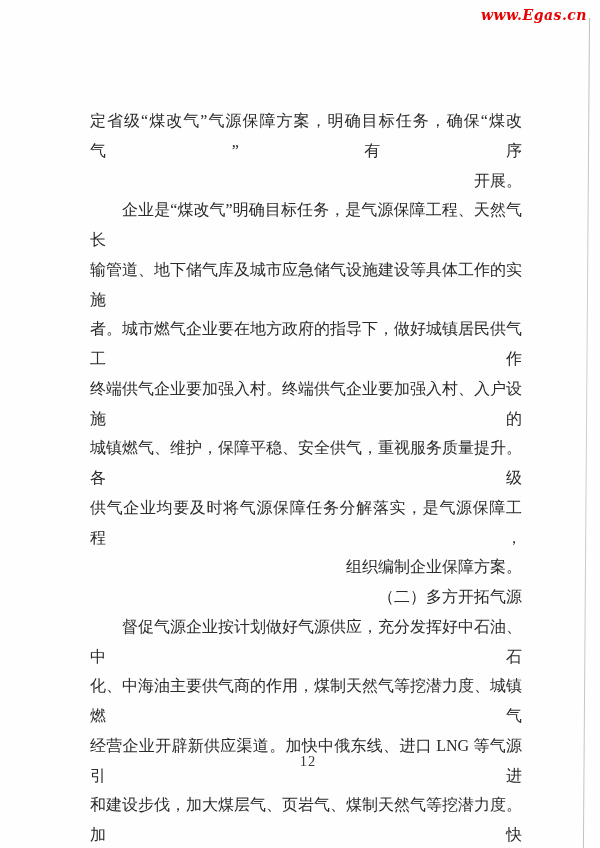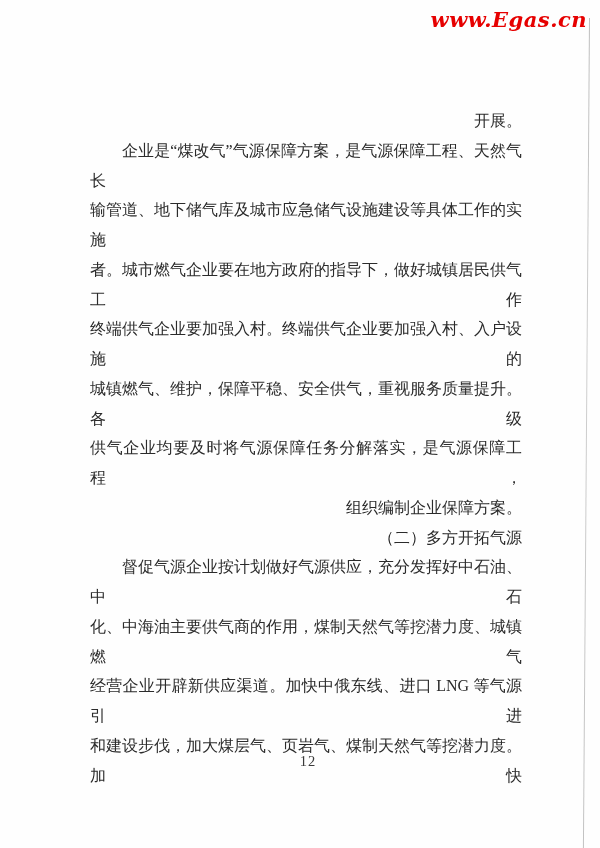--- a/index.html
+++ b/index.html
@@ -16,21 +16,21 @@
     font-family: "Liberation Serif", "DejaVu Serif", serif;
   }
   
   .watermark {
     position: absolute;
     top: 7px;
     right: 13px;
     font-family: "DejaVu Serif", serif;
     font-style: italic;
     font-weight: bold;
-    font-size: 21px;
+    font-size: 14px;
     letter-spacing: 0.5px;
     white-space: nowrap;
   }
   
   .scan-line {
     position: absolute;
     top: 18px;
     left: 589px;
     width: 1.4px;
     height: 830px;
@@ -76,22 +76,23 @@
 </head>
 <body>
 
 <div class="page">
 
   <div class="watermark" style="color: rgb(230, 0, 0);">www.Egas.cn</div>
 
   <div class="scan-line"></div>
 
   <div class="text-block">
+      <div class="line just">定省级“煤改气”气源保障方案，明确目标任务，确保“煤改气”有序</div>
       <div class="line">开展。</div>
-      <div class="line just indent">企业是“煤改气”气源保障方案，是气源保障工程、天然气长</div>
+      <div class="line just indent">企业是“煤改气”明确目标任务，是气源保障工程、天然气长</div>
       <div class="line just">输管道、地下储气库及城市应急储气设施建设等具体工作的实施</div>
       <div class="line just">者。城市燃气企业要在地方政府的指导下，做好城镇居民供气工作</div>
       <div class="line just">终端供气企业要加强入村。终端供气企业要加强入村、入户设施的</div>
       <div class="line just">城镇燃气、维护，保障平稳、安全供气，重视服务质量提升。各级</div>
       <div class="line just">供气企业均要及时将气源保障任务分解落实，是气源保障工程，</div>
       <div class="line">组织编制企业保障方案。</div>
       <div class="line indent">（二）多方开拓气源</div>
       <div class="line just indent">督促气源企业按计划做好气源供应，充分发挥好中石油、中石</div>
       <div class="line just">化、中海油主要供气商的作用，煤制天然气等挖潜力度、城镇燃气</div>
       <div class="line just">经营企业开辟新供应渠道。加快中俄东线、进口 LNG 等气源引进</div>

